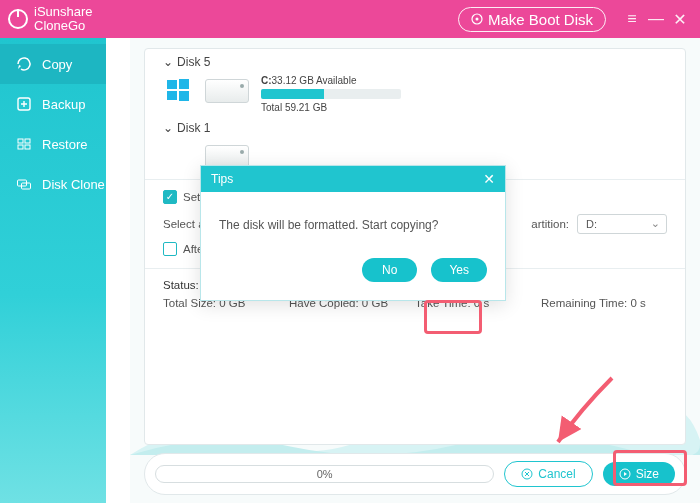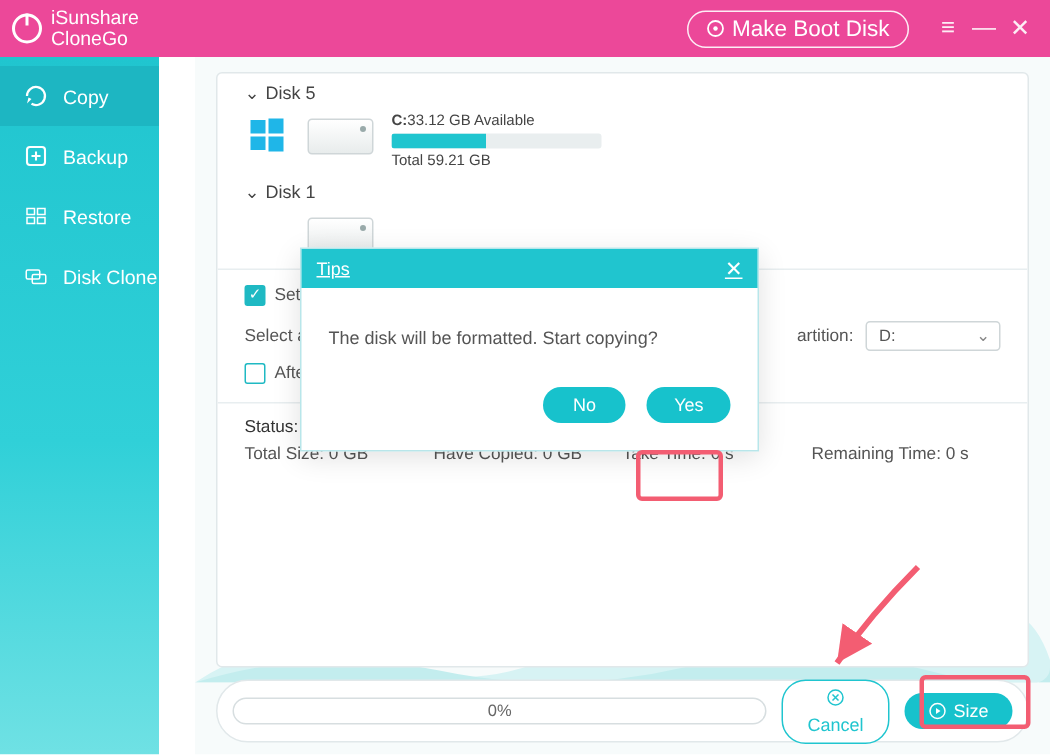--- a/index.html
+++ b/index.html
@@ -47,26 +47,26 @@
 .combo::after{content:"⌄"; position:absolute; right:6px; top:2px; color:#888;}
 
 .status { border-top: 1px solid #e8eef0; padding: 10px 18px 14px; font-size: 11.5px; color: #555; }
 .status .grid { display: grid; grid-template-columns: 1fr 1fr 1fr 1fr; row-gap: 6px; margin-top: 6px; }
 
 
 .footer { position: absolute; left: 14px; right: 14px; bottom: 8px; height: 42px; background: #fff; border: 1px solid #e1e8ea; border-radius: 24px; display: flex; align-items: center; padding: 0 10px; gap: 10px; }
 .progress { flex: 1; height: 18px; border: 1px solid #d7dee0; border-radius: 12px; position: relative; }
 .progress-label { position: absolute; left: 50%; top: 50%; transform: translate(-50%,-50%); font-size: 11px; color: #666; }
 .pill { border-radius: 16px; padding: 5px 16px; font-size: 12px; display: inline-flex; align-items: center; gap: 5px; cursor: pointer; }
-.pill-outline { border: 1px solid #20c5cf; color: #20c5cf; background: #fff; flex-direction: column; }
+.pill-outline { border: 1px solid #20c5cf; color: #20c5cf; background: #fff; }
 .pill-solid { background: #17c2cc; color: #fff; border: none; }
 
 
 .dialog { position: absolute; left: 200px; top: 165px; width: 306px; background: #fff; border: 1px solid #b8e6ea; box-shadow: 0 4px 18px rgba(0,0,0,.12); z-index:40;}
-.dlg-hdr { background: #20c5cf; color: #fff; height: 26px; display:flex;align-items:center;padding:0 10px;font-size:12px;justify-content:space-between;text-decoration:underline;}
+.dlg-hdr { background: #20c5cf; color: #fff; height: 26px; display:flex;align-items:center;padding:0 10px;font-size:12px;justify-content:space-between;}
 .dlg-close{cursor:pointer;font-size:14px;}
 .dlg-body { padding: 26px 18px 10px; font-size: 12px; color: #555; }
 .dlg-btns { display:flex; justify-content:flex-end; gap:14px; padding: 16px 18px 18px;}
 
 
 .hl { position:absolute; border: 3px solid #f35d72; border-radius:4px; z-index:60; pointer-events:none;}
 .hl-yes { left:424px; top:300px; width:58px; height:34px;}
 .hl-start { left:613px; top:450px; width:74px; height:36px;}
 .arrow { position:absolute; z-index:55; pointer-events:none;}
 </style>

